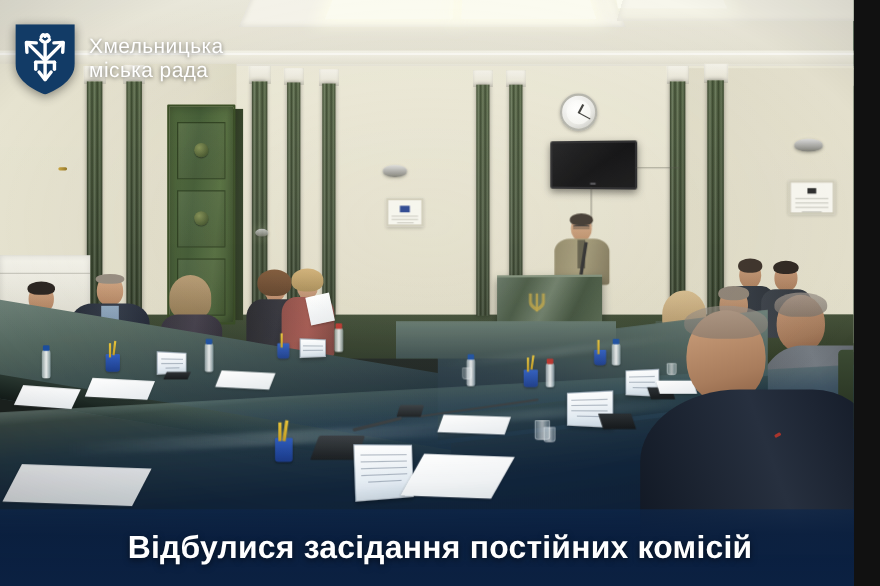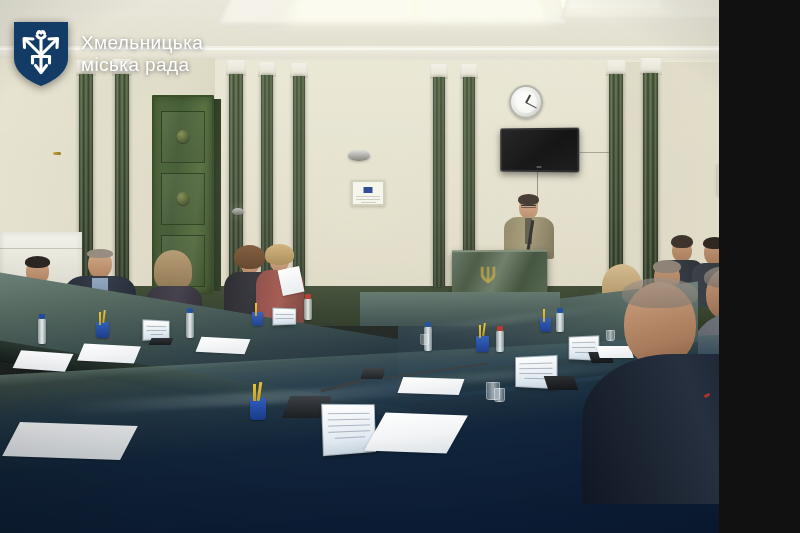--- a/index.html
+++ b/index.html
@@ -1,19 +1,19 @@
 <!DOCTYPE html>
 <html><head>
 <meta charset="utf-8">
 <title>Хмельницька міська рада</title>
 <style>
   html,body{margin:0;padding:0;background:#111;}
   *{box-sizing:border-box;}
   .stage{
-    position:relative;width:719px;height:533px;overflow:hidden;
+    position:relative;width:776px;height:533px;overflow:hidden;
     font-family:"Liberation Sans","DejaVu Sans",sans-serif;
     background:#14532d;
   }
 
   
   .photo{position:absolute;inset:0;overflow:hidden;background:#1d2320;}
 
   
   .ceiling{
     position:absolute;left:0;top:0;width:800px;height:78px;
@@ -577,14 +577,17 @@
         <path d="M18.5 34.5 L25 34.5"></path>
         <path d="M29 34.5 L35.5 34.5"></path>
         <path d="M18.5 34.5 L18.5 41"></path>
         <path d="M35.5 34.5 L35.5 41"></path>
       </g>
     </svg>
     <div class="logo-text">Хмельницька
 міська рада</div>
   </div>
 
+  <div class="banner">
+    <div class="banner-text">Відбулися засідання постійних комісій</div>
+  </div>
 
 </div>
 
 </body></html>

